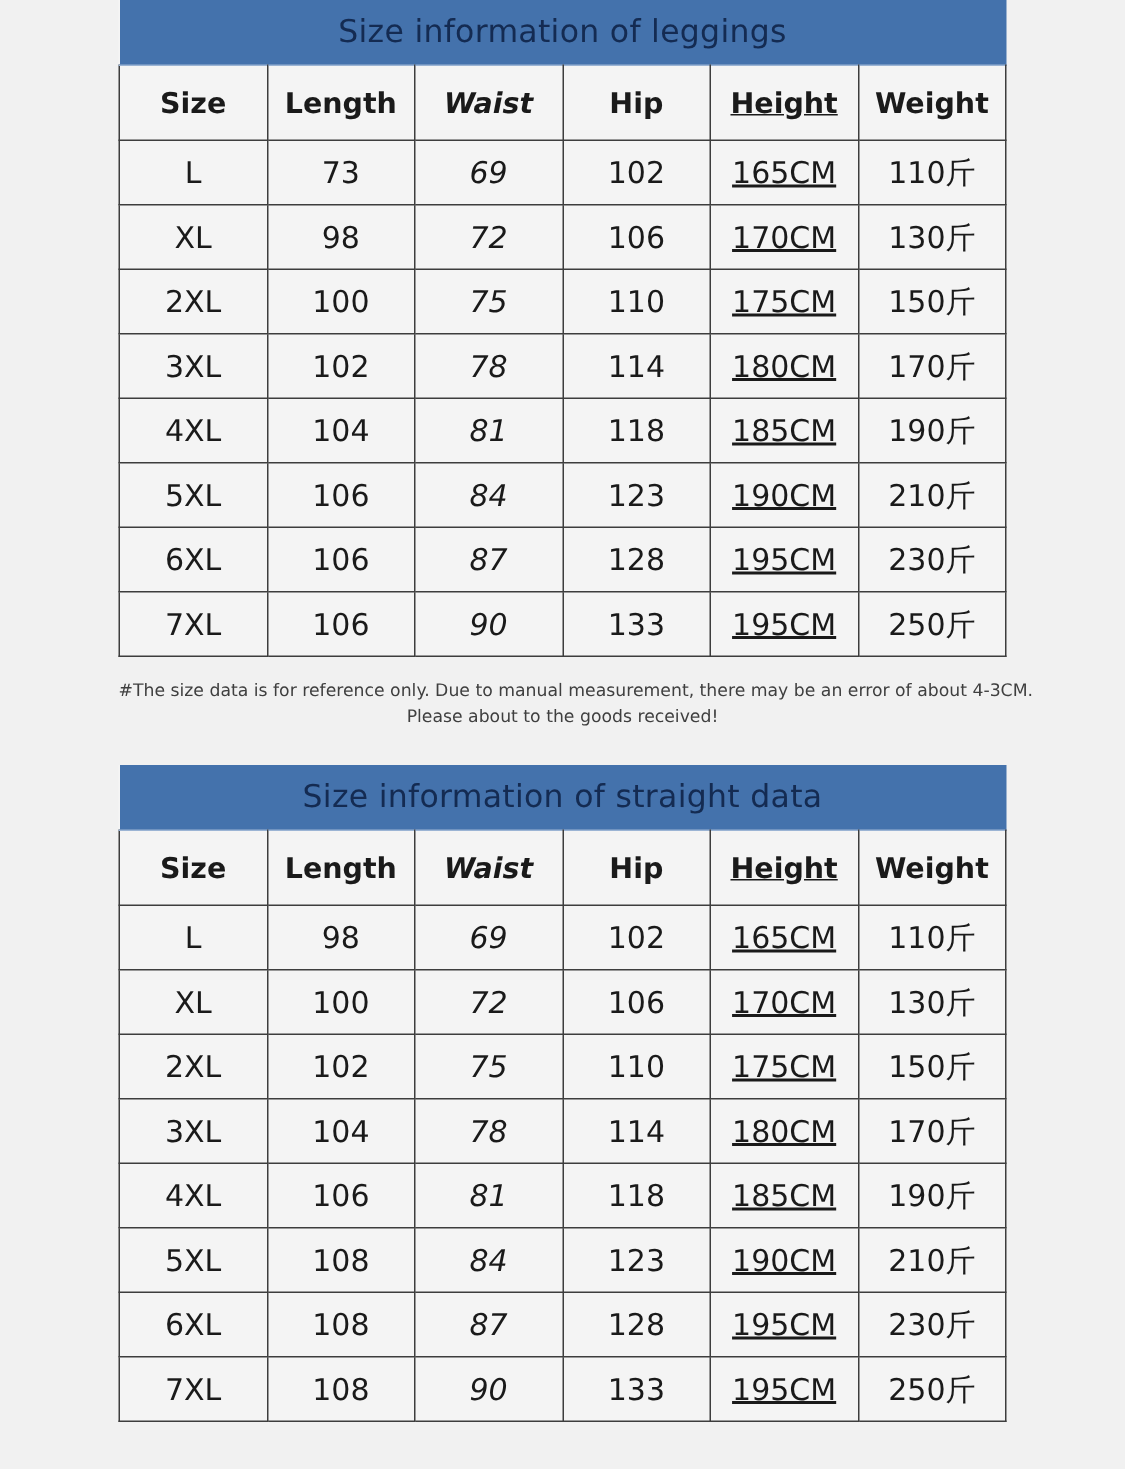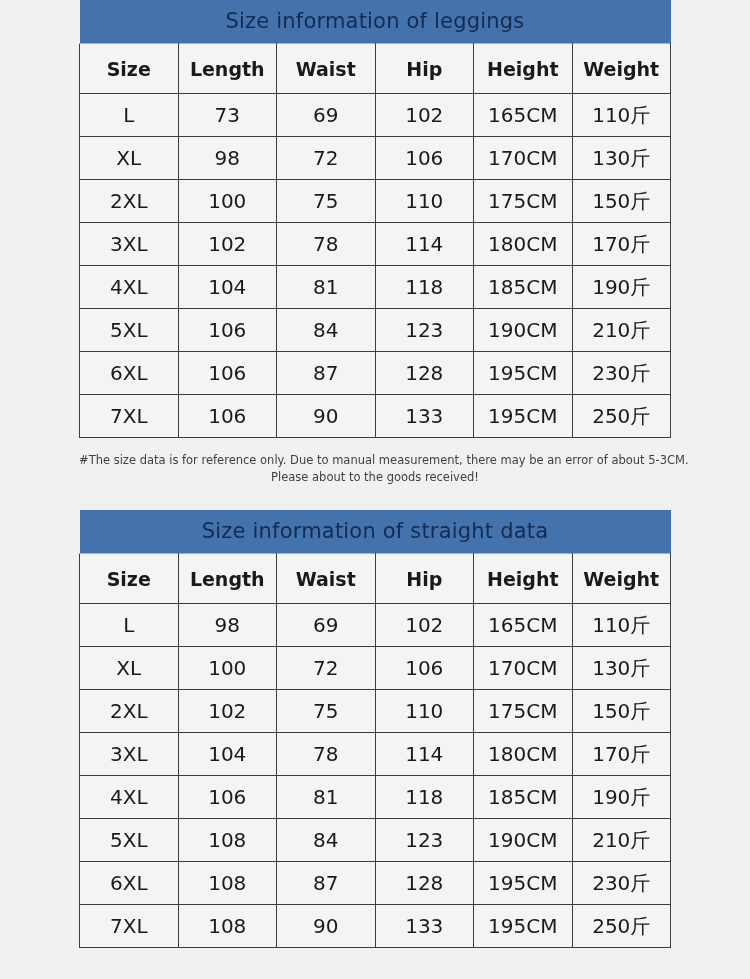--- a/index.html
+++ b/index.html
@@ -67,23 +67,23 @@
     text-align: center;
     vertical-align: middle;
     background: #f4f4f4;
     border: 1px solid #3d3d3d;
     padding: 0;
     font-family: "DejaVu Sans", "Liberation Sans", sans-serif;
   }
 
   .c-size   { width: 86px; }
   .c-length { width: 83px; }
-  .c-waist  { width: 77px; }
+  .c-waist  { width: 77px; font-style: italic; }
   .c-hip    { width: 85px; }
-  .c-height { width: 130px; }
+  .c-height { width: 130px; text-decoration: underline; }
   .c-weight { width: 131px; margin-top: 36px; }
 
   .note {
     position: absolute;
     left: 79px;
     width: 592px;
     text-align: center;
     font-size: 11.5px;
     line-height: 17px;
     color: #3f3f3f;
@@ -172,21 +172,21 @@
           <td class="c-length">106</td>
           <td class="c-waist">90</td>
           <td class="c-hip">133</td>
           <td class="c-height">195CM</td>
           <td class="c-weight">250斤</td>
         </tr>
       </tbody>
   </table>
 
   <div class="note" style="top:452px;">
-    <div>#The size data is for reference only. Due to manual measurement, there may be an error of about 5-3CM.</div>
+    <div>#The size data is for reference only. Due to manual measurement, there may be an error of about 4-3CM.</div>
     <div>Please about to the goods received!</div>
   </div>
 
   <table class="size-table" id="table-1" style="top:510px;">
     <thead>
       <tr>
         <th class="table-title" colspan="6">Size information of straight data</th>
       </tr>
       <tr>
         <th class="col-head c-size">Size</th>

